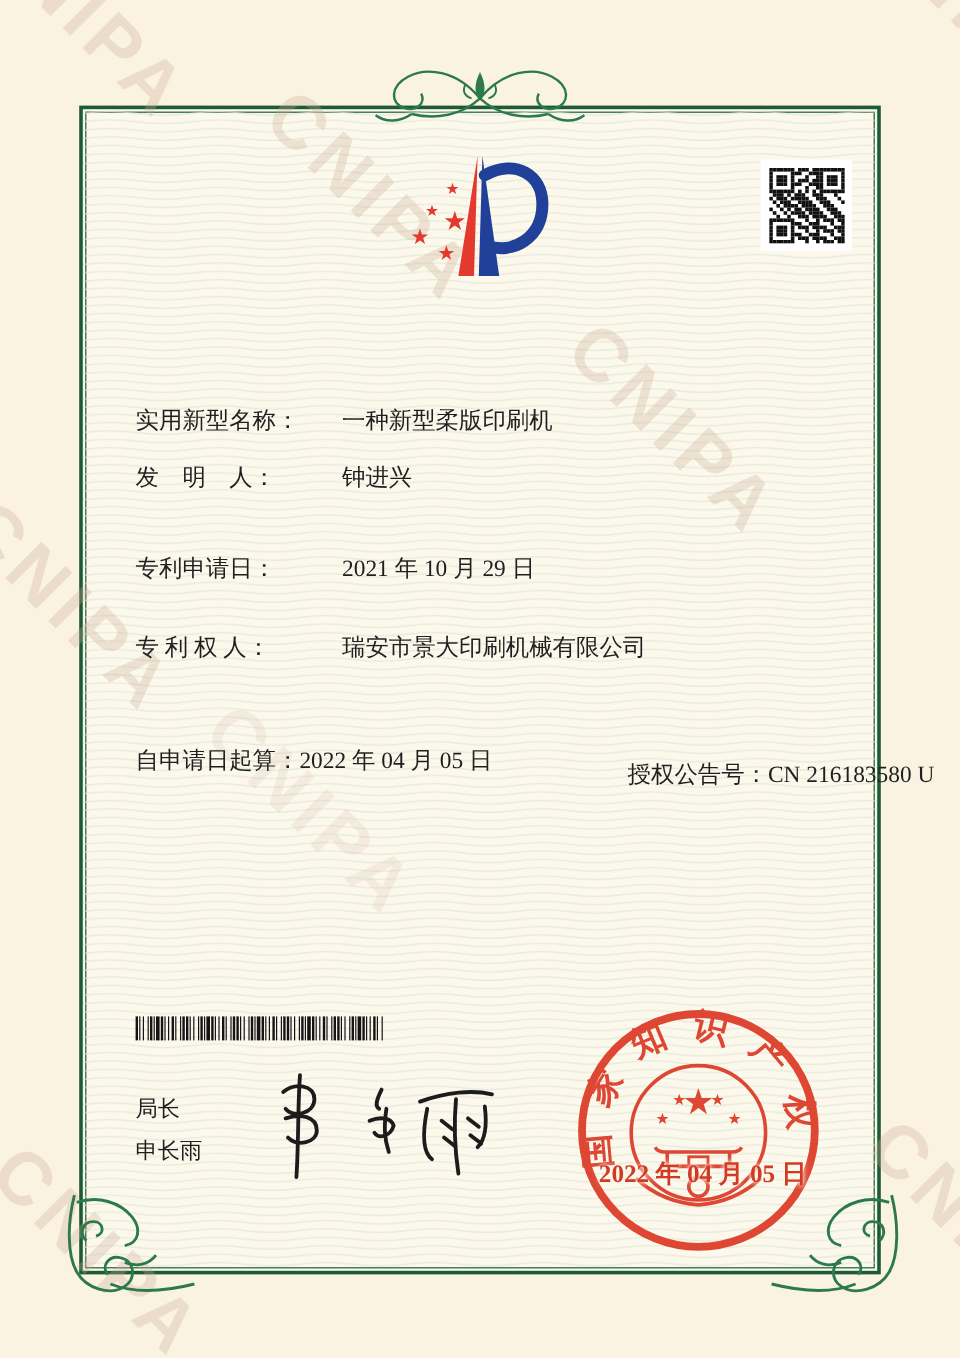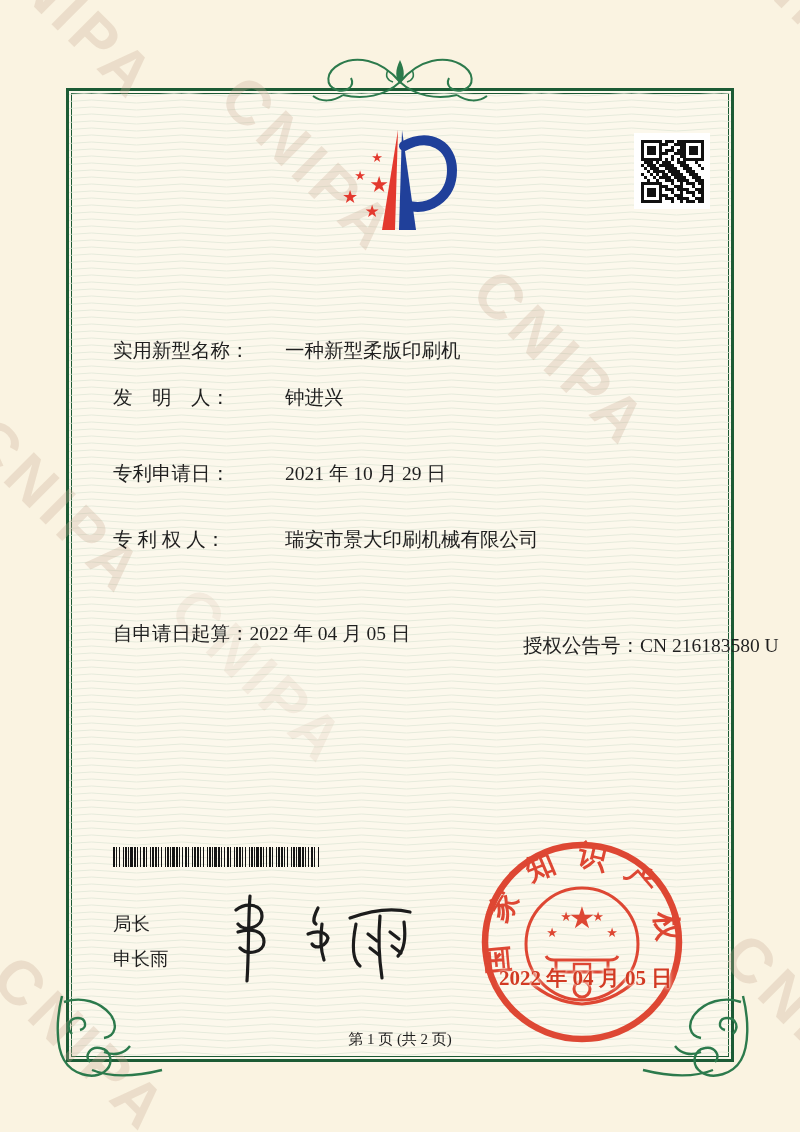--- a/index.html
+++ b/index.html
@@ -608,15 +608,14 @@
         <path d="M80,124 L80,136 M132,124 L132,136"></path>
         <path d="M74,136 L138,136"></path>
         <rect x="98" y="128" width="16" height="8" stroke-width="2.4"></rect>
         <circle cx="106" cy="153" r="8"></circle>
         <path d="M54,146 Q76,166 106,168 Q136,166 158,146" stroke-width="3.2"></path>
       </g>
     </g>
   </svg>
   <div class="seal-date">2022 年 04 月 05 日</div>
 
-  <div class="page-ind">第 1 页 (共 2 页)</div>
 
 </div>
 
 </body></html>

